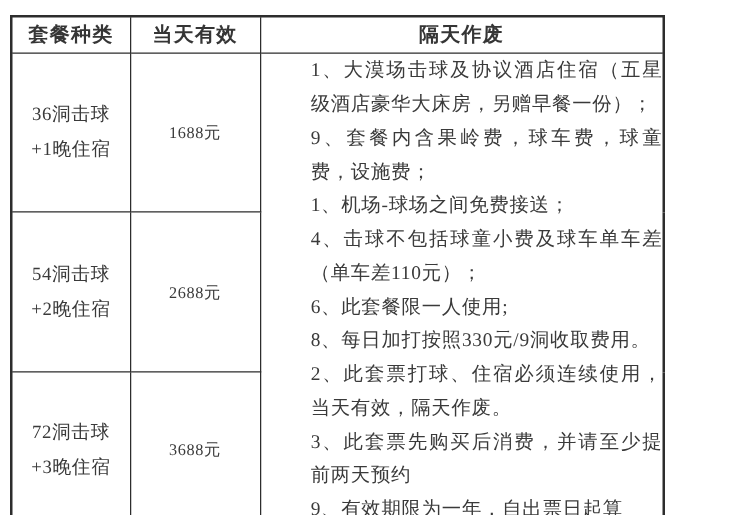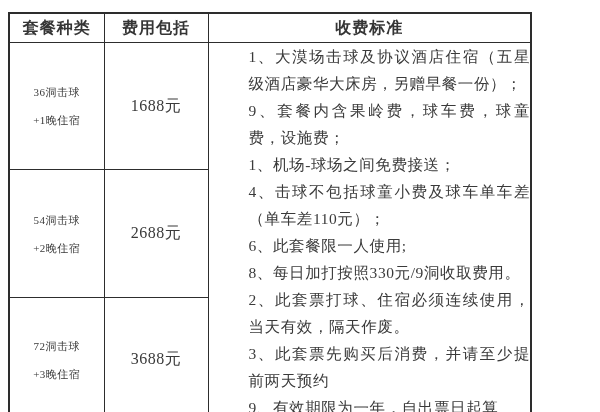--- a/index.html
+++ b/index.html
@@ -43,29 +43,29 @@
     text-align: center;
     vertical-align: middle;
     letter-spacing: 1px;
     color: #353535;
   }
   tr.r1 { height: 127px; }
   tr.r2 { height: 128px; }
   td.pkg {
     text-align: center;
     vertical-align: middle;
-    font-size: 11px;
+    font-size: 15px;
     line-height: 28px;
     letter-spacing: 0.5px;
   }
   td.pkg .pkg-line { display: block; }
   td.price {
     text-align: center;
     vertical-align: middle;
-    font-size: 16px;
+    font-size: 13px;
     letter-spacing: 0.5px;
   }
   td.includes {
     vertical-align: top;
     padding: 27px 10px 5px 11px;
     font-size: 15.5px;
     line-height: 27px;
     letter-spacing: 0.6px;
     text-align: justify;
   }
@@ -77,22 +77,22 @@
 <div class="page">
   <table class="pricing">
     <colgroup>
       <col class="c1">
       <col class="c2">
       <col class="c3">
     </colgroup>
     <thead>
       <tr class="hdr">
         <th>套餐种类</th>
-        <th>费用包括</th>
-        <th>收费标准</th>
+        <th>当天有效</th>
+        <th>隔天作废</th>
       </tr>
     </thead>
     <tbody>
       <tr class="r1">
         <td class="pkg">
           <span class="pkg-line">36洞击球</span>
           <span class="pkg-line">+1晚住宿</span>
         </td>
         <td class="price">1688元</td>
         <td class="includes" rowspan="3">

